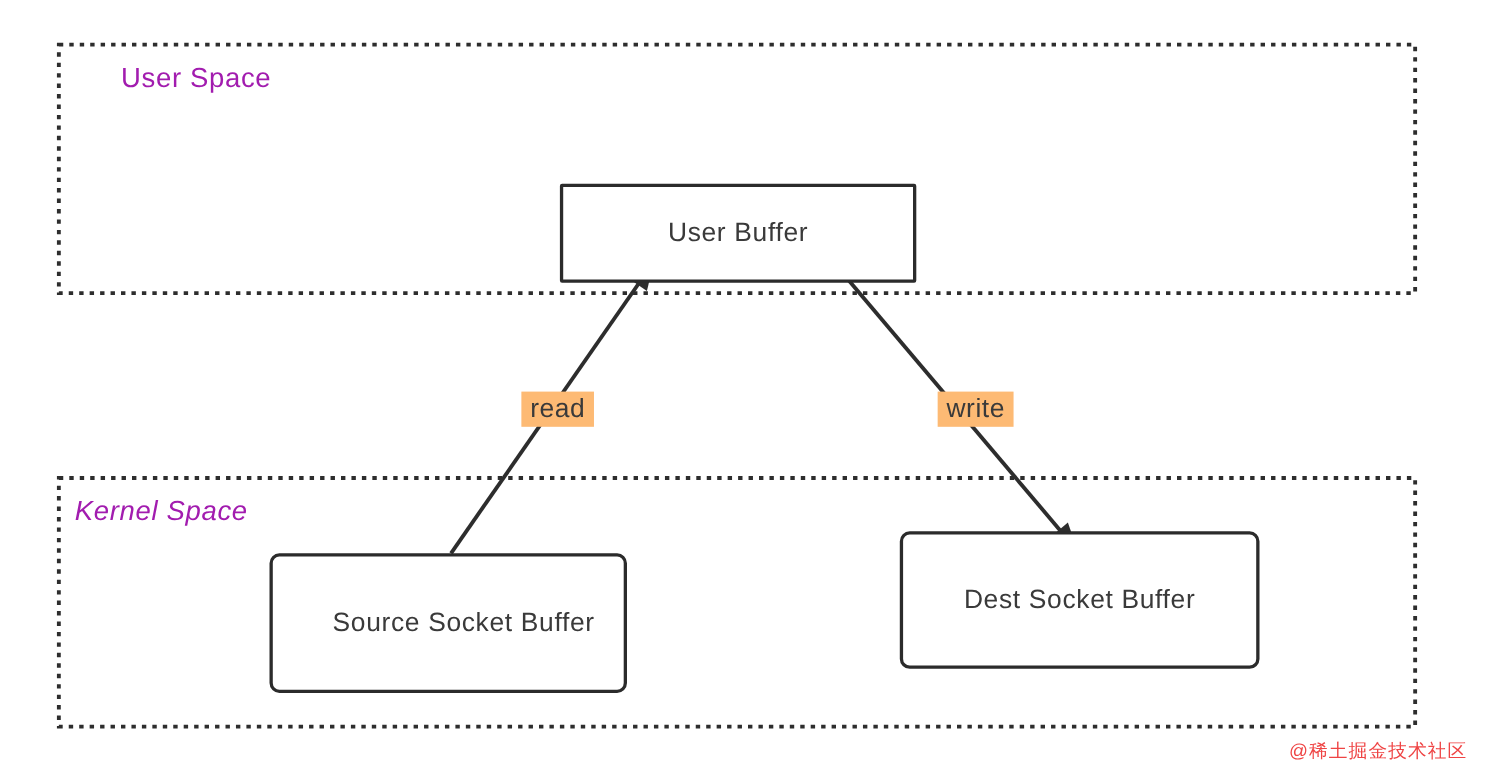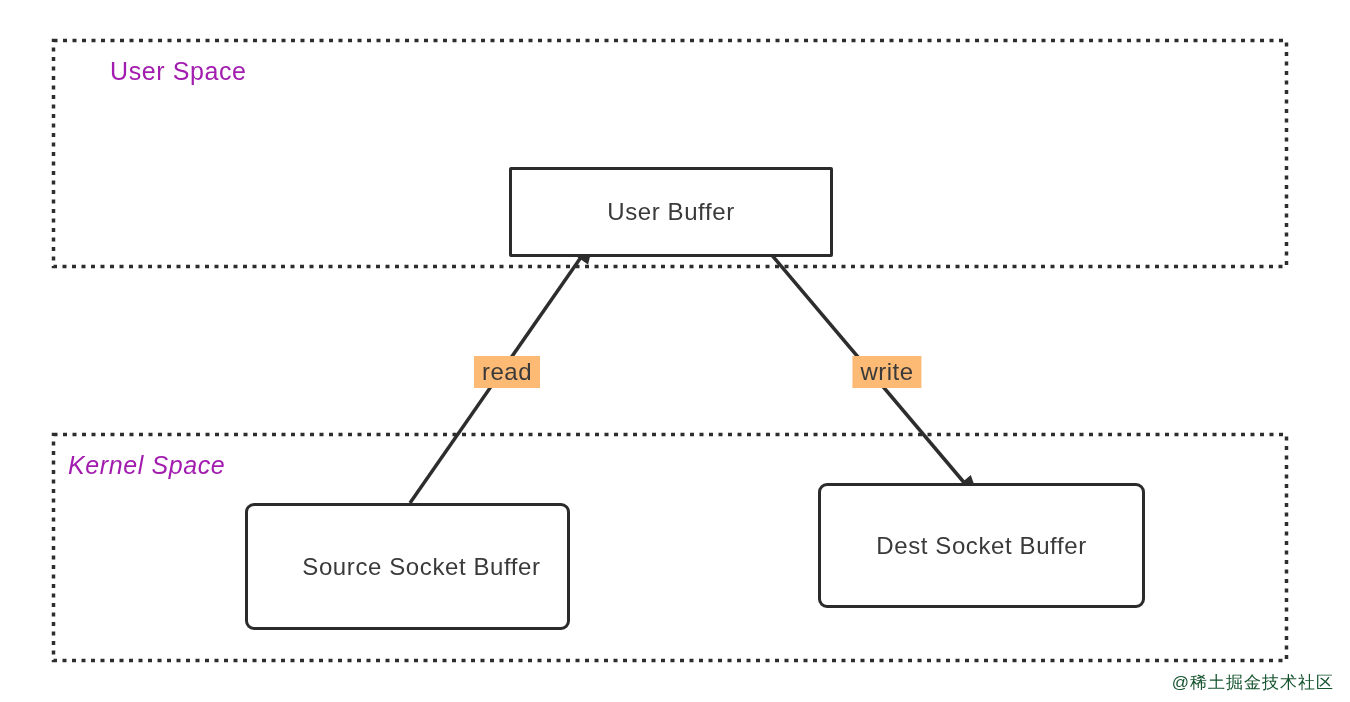--- a/index.html
+++ b/index.html
@@ -61,21 +61,21 @@
   #user-space-label   { left: 110px; top: 57px;  }
   #kernel-space-label { left: 68px;  top: 451px; font-style: italic; }
   #read-label  { left: 507px; top: 372px; }
   #write-label { left: 869px; top: 372px; margin-left: 18px; }
   .watermark {
     position: absolute;
     right: 16px;
     bottom: 8px;
     font-size: 17px;
     letter-spacing: 1px;
-    color: #14532d;
+    color: #ef4444;
     white-space: nowrap;
   }
 </style>
 </head>
 <body>
 
 <div class="canvas">
 
   <svg class="lines-svg" viewBox="0 0 1350 702" xmlns="http://www.w3.org/2000/svg">
     <defs>

